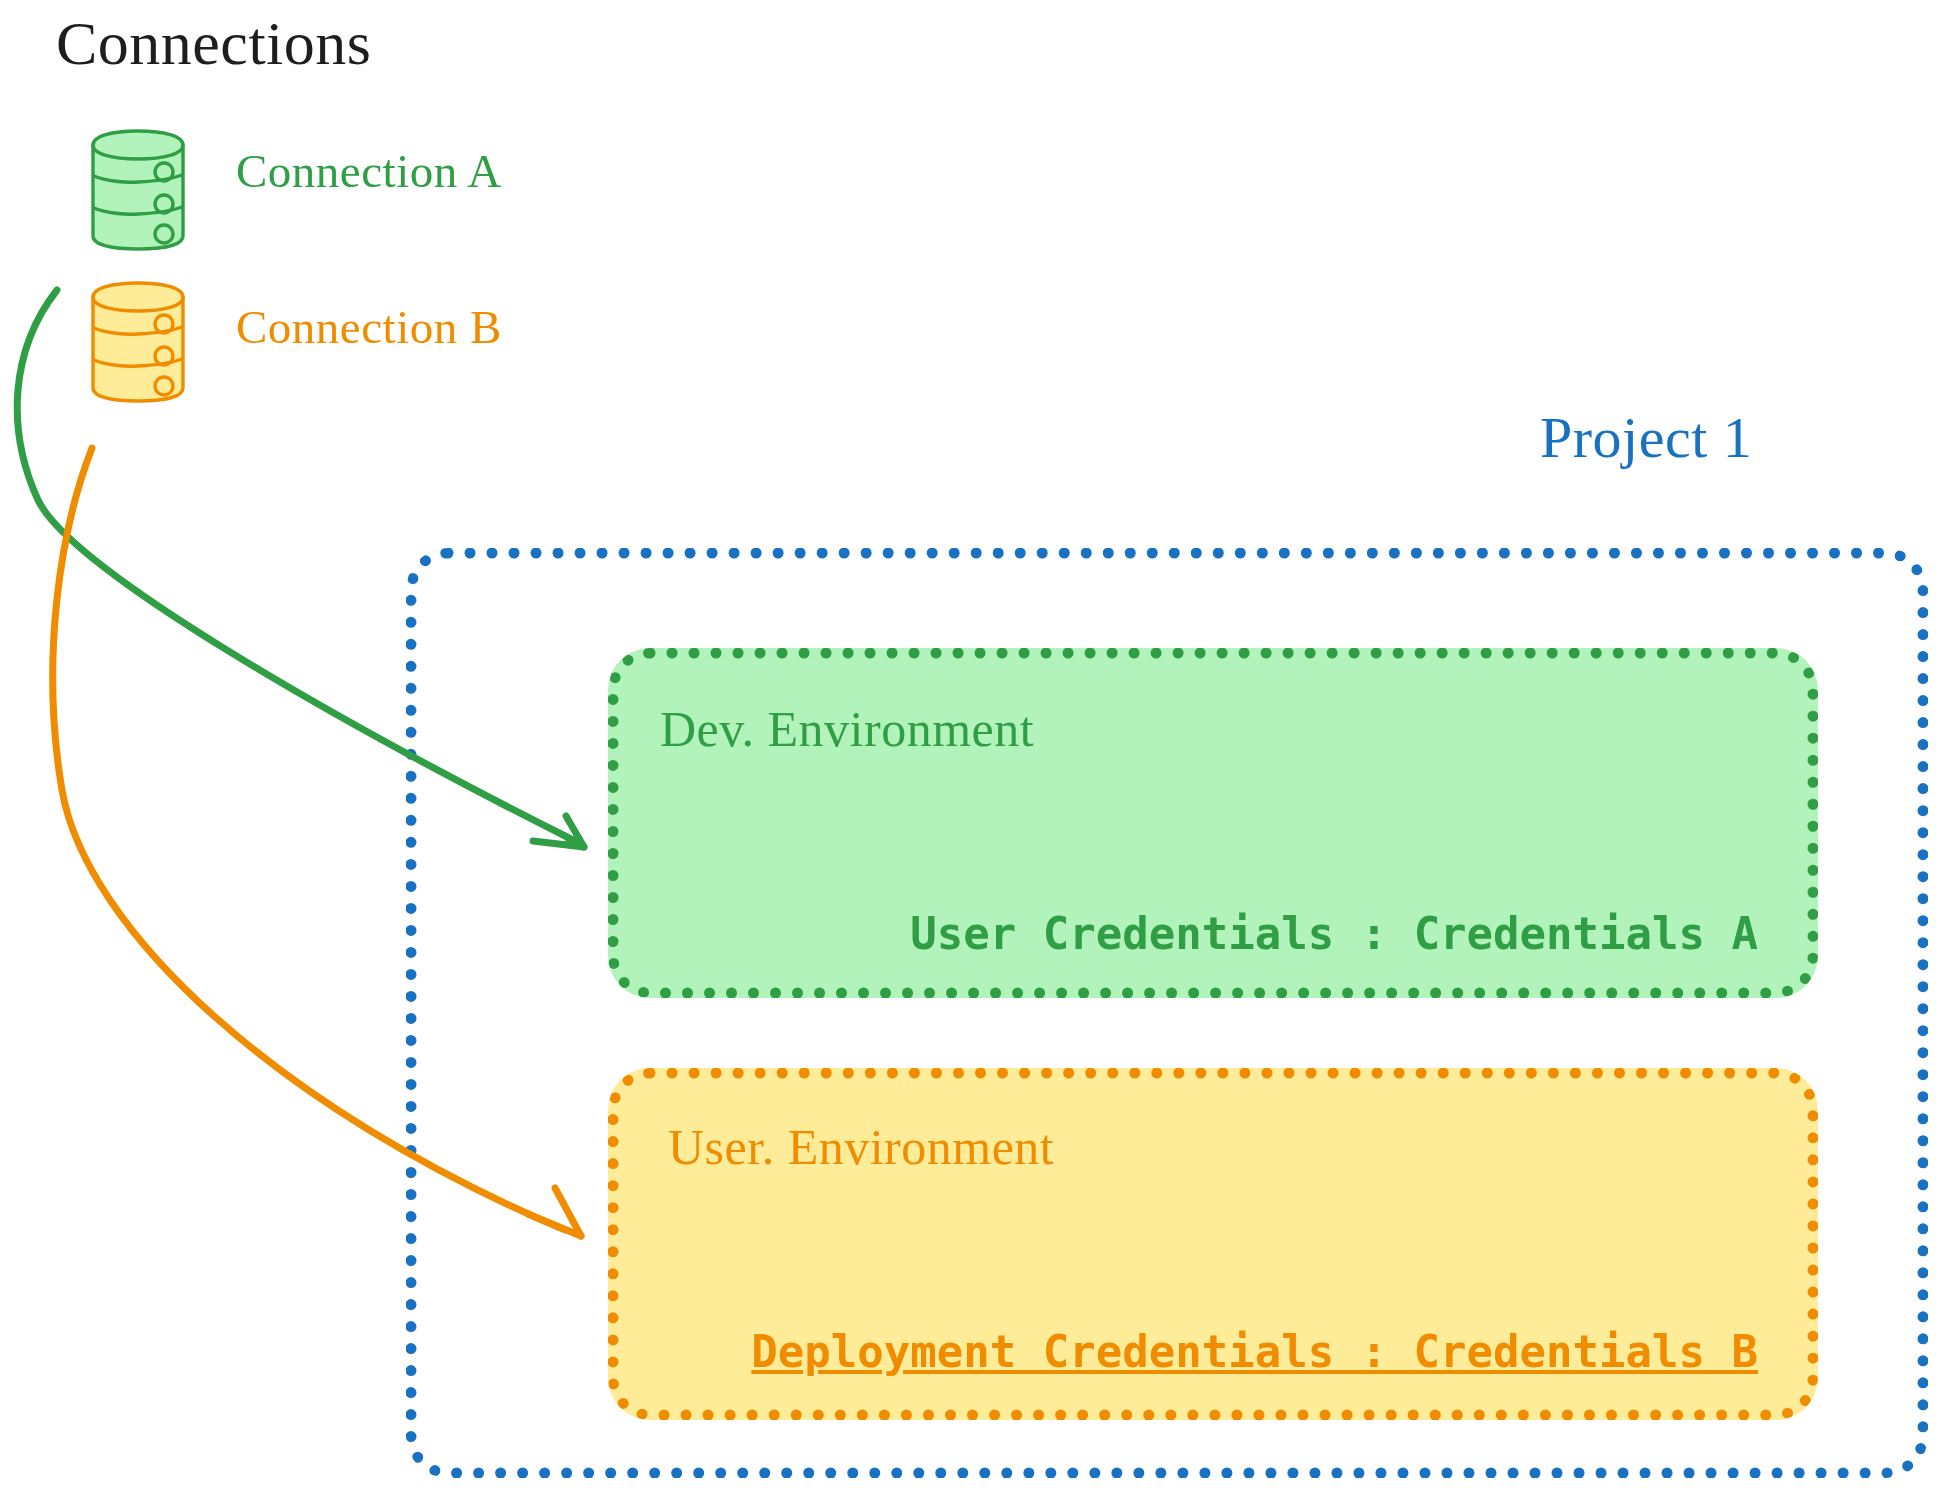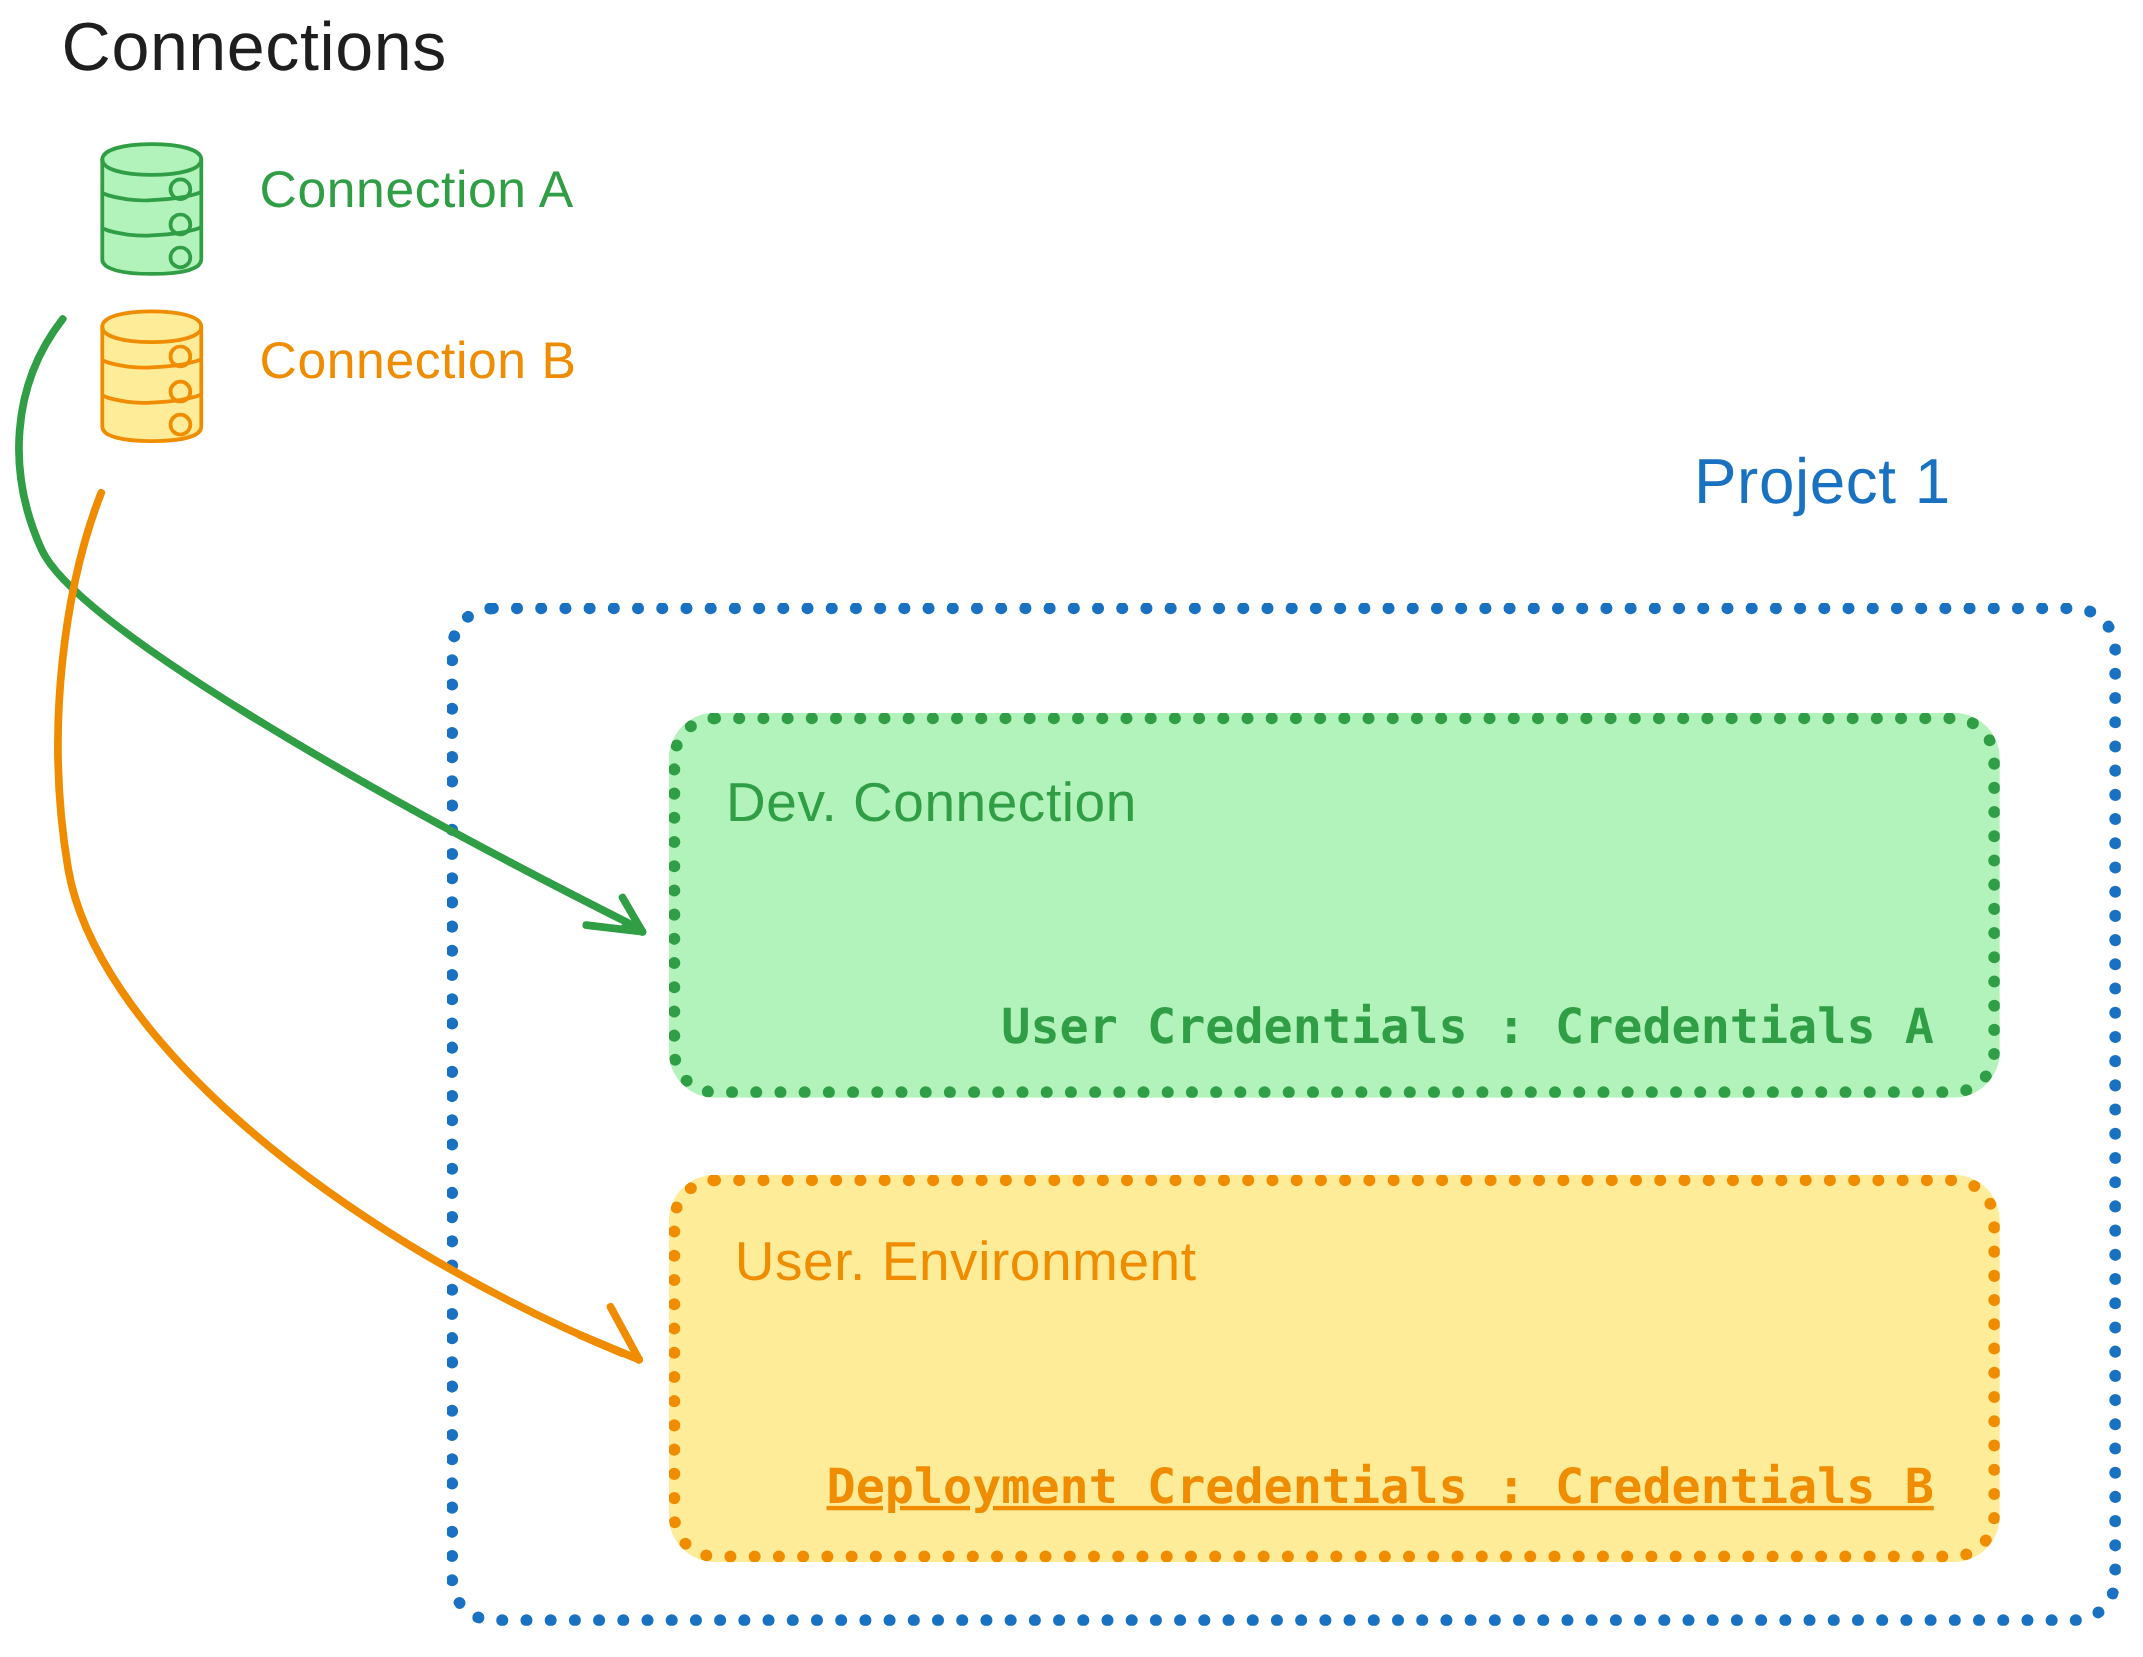--- a/index.html
+++ b/index.html
@@ -12,21 +12,21 @@
   }
   #canvas {
     position: relative;
     width: 1948px;
     height: 1506px;
     background: #ffffff;
     overflow: hidden;
   }
   
   .hand {
-    font-family: Liberation Sans, sans-serif;
+    font-family: Liberation Serif, serif;
     font-weight: 400;
     letter-spacing: 0.5px;
   }
   .mono {
     font-family: "DejaVu Sans Mono", monospace;
     font-weight: 700;
     letter-spacing: 0px;
   }
 
   #title {
@@ -158,21 +158,21 @@
         <ellipse cx="78" cy="106" rx="9" ry="9" fill="none"></ellipse>
       </g>
     </svg>
   </div>
   <div id="conn-b-label" class="conn-label hand">Connection B</div>
 
   <div id="project-box" class="dotted-box"></div>
   <div id="project-label" class="hand">Project 1</div>
 
   <div id="dev-box" class="dotted-box"></div>
-  <div id="dev-title" class="env-title hand">Dev. Connection</div>
+  <div id="dev-title" class="env-title hand">Dev. Environment</div>
   <div id="dev-cred" class="cred-line mono">User Credentials : Credentials A</div>
 
   <div id="prod-box" class="dotted-box"></div>
   <div id="prod-title" class="env-title hand">User. Environment</div>
   <div id="prod-cred" class="cred-line mono">Deployment Credentials : Credentials B</div>
 
   <svg id="overlay" viewBox="0 0 1948 1506">
 
     <g>
       <path d="M57 290

